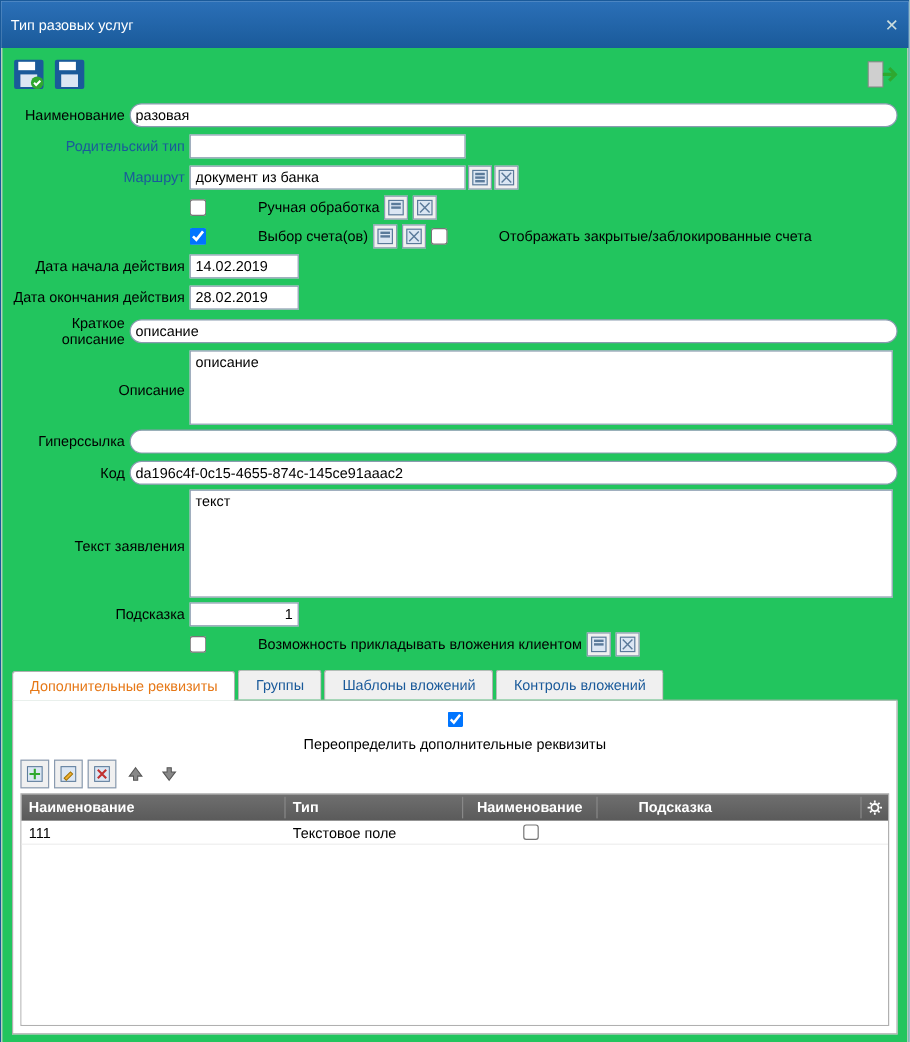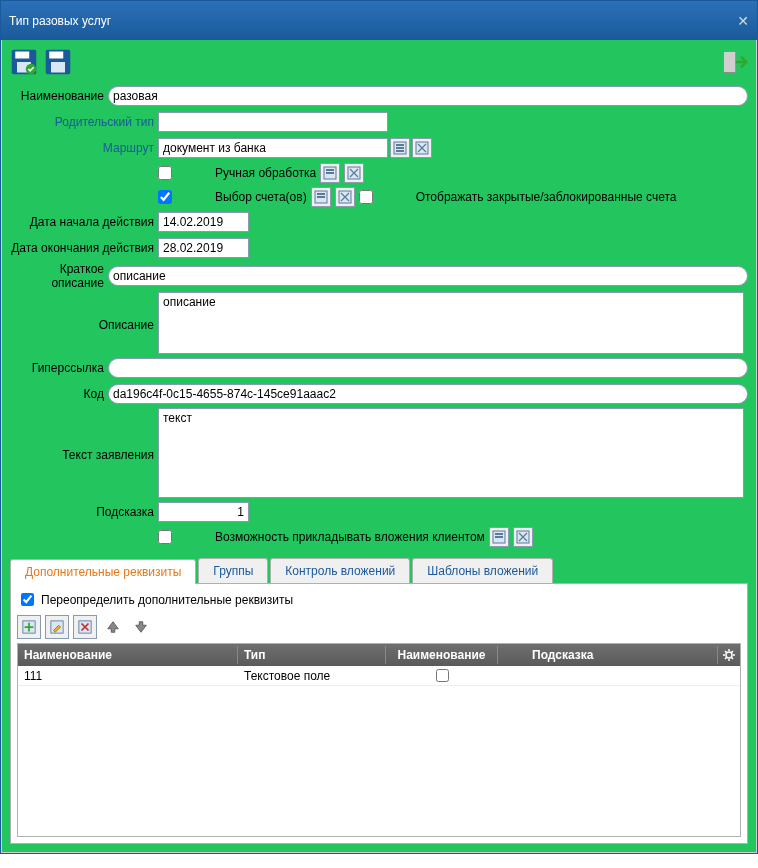--- a/index.html
+++ b/index.html
@@ -25,21 +25,21 @@
   .w-full-ta { width: 586px; }
   .chk-row { display: flex; align-items: center; margin-left: 148px; gap: 4px; margin-bottom: 2px; min-height: 22px; }
   .chk-row input[type=checkbox] { width: 14px; height: 14px; margin: 0; }
   .chk-lbl { font-size: 12px; margin-left: 39px; }
   .mini-btn { width: 20px; height: 20px; border: 1px solid #8a9bb0; background: #f0f0f0; cursor: pointer; display: inline-flex; align-items: center; justify-content: center; padding: 0; }
   .mini-btn svg { width: 14px; height: 14px; }
   .tabs { display: flex; margin-top: 10px; border-bottom: 1px solid #b0b0b0; }
   .tab { padding: 5px 14px; border: 1px solid #b0b0b0; border-bottom: none; background: #f0f0f0; font-size: 12px; font-weight: normal; color: #1a5a9a; cursor: pointer; margin-right: 2px; border-radius: 3px 3px 0 0; }
   .tab.active { background: #fff; color: #e67817; position: relative; top: 1px; }
   .tab-panel { background: #fff; border: 1px solid #b0b0b0; border-top: none; padding: 6px; }
-  .panel-chk { display: flex; align-items: center; gap: 4px; margin-bottom: 6px; }
+  .panel-chk { display: flex; align-items: center; gap: 4px; margin-bottom: 6px; flex-direction: column; }
   .panel-toolbar { display: flex; gap: 4px; margin-bottom: 4px; align-items: center; }
   .grid { border: 1px solid #b0b0b0; }
   .grid-header { display: flex; background: linear-gradient(#6f6f6f, #5a5a5a); color: #fff; font-size: 12px; font-weight: bold; height: 22px; align-items: center; }
   .grid-header .hcell { padding: 2px 6px; border-right: 1px solid #888; }
   .grid-header .hgear { width: 22px; display: flex; align-items: center; justify-content: center; }
   .grid-body { background: #fff; min-height: 170px; }
   .grid-row { display: flex; height: 20px; align-items: center; border-bottom: 1px solid #eee; }
   .grid-row .cell { padding: 3px 6px; font-size: 12px; color: #000; }
   .col-name { width: 220px; }
   .col-type { width: 148px; }
@@ -219,22 +219,22 @@
           <svg viewBox="0 0 14 14">
             <rect x="1" y="1" width="12" height="12" fill="#dbe6f3" stroke="#5a7a9a"></rect>
             <path d="M3 3 L11 11 M11 3 L3 11" stroke="#5a7a9a" stroke-width="1.2"></path>
           </svg>
         </button>
     </div>
 
     <div class="tabs">
       <div class="tab active">Дополнительные реквизиты</div>
       <div class="tab">Группы</div>
+      <div class="tab">Шаблоны вложений</div>
       <div class="tab">Контроль вложений</div>
-      <div class="tab">Шаблоны вложений</div>
     </div>
     <div class="tab-panel">
       <div class="panel-chk">
         <input type="checkbox" checked="" style="">
         <span>Переопределить дополнительные реквизиты</span>
       </div>
       <div class="panel-toolbar">
         <button class="mini-btn" style="width:24px;height:24px;">
             <svg viewBox="0 0 16 16">
               <rect x="1" y="1" width="14" height="14" fill="#dbe6f3" stroke="#5a7a9a"></rect>

